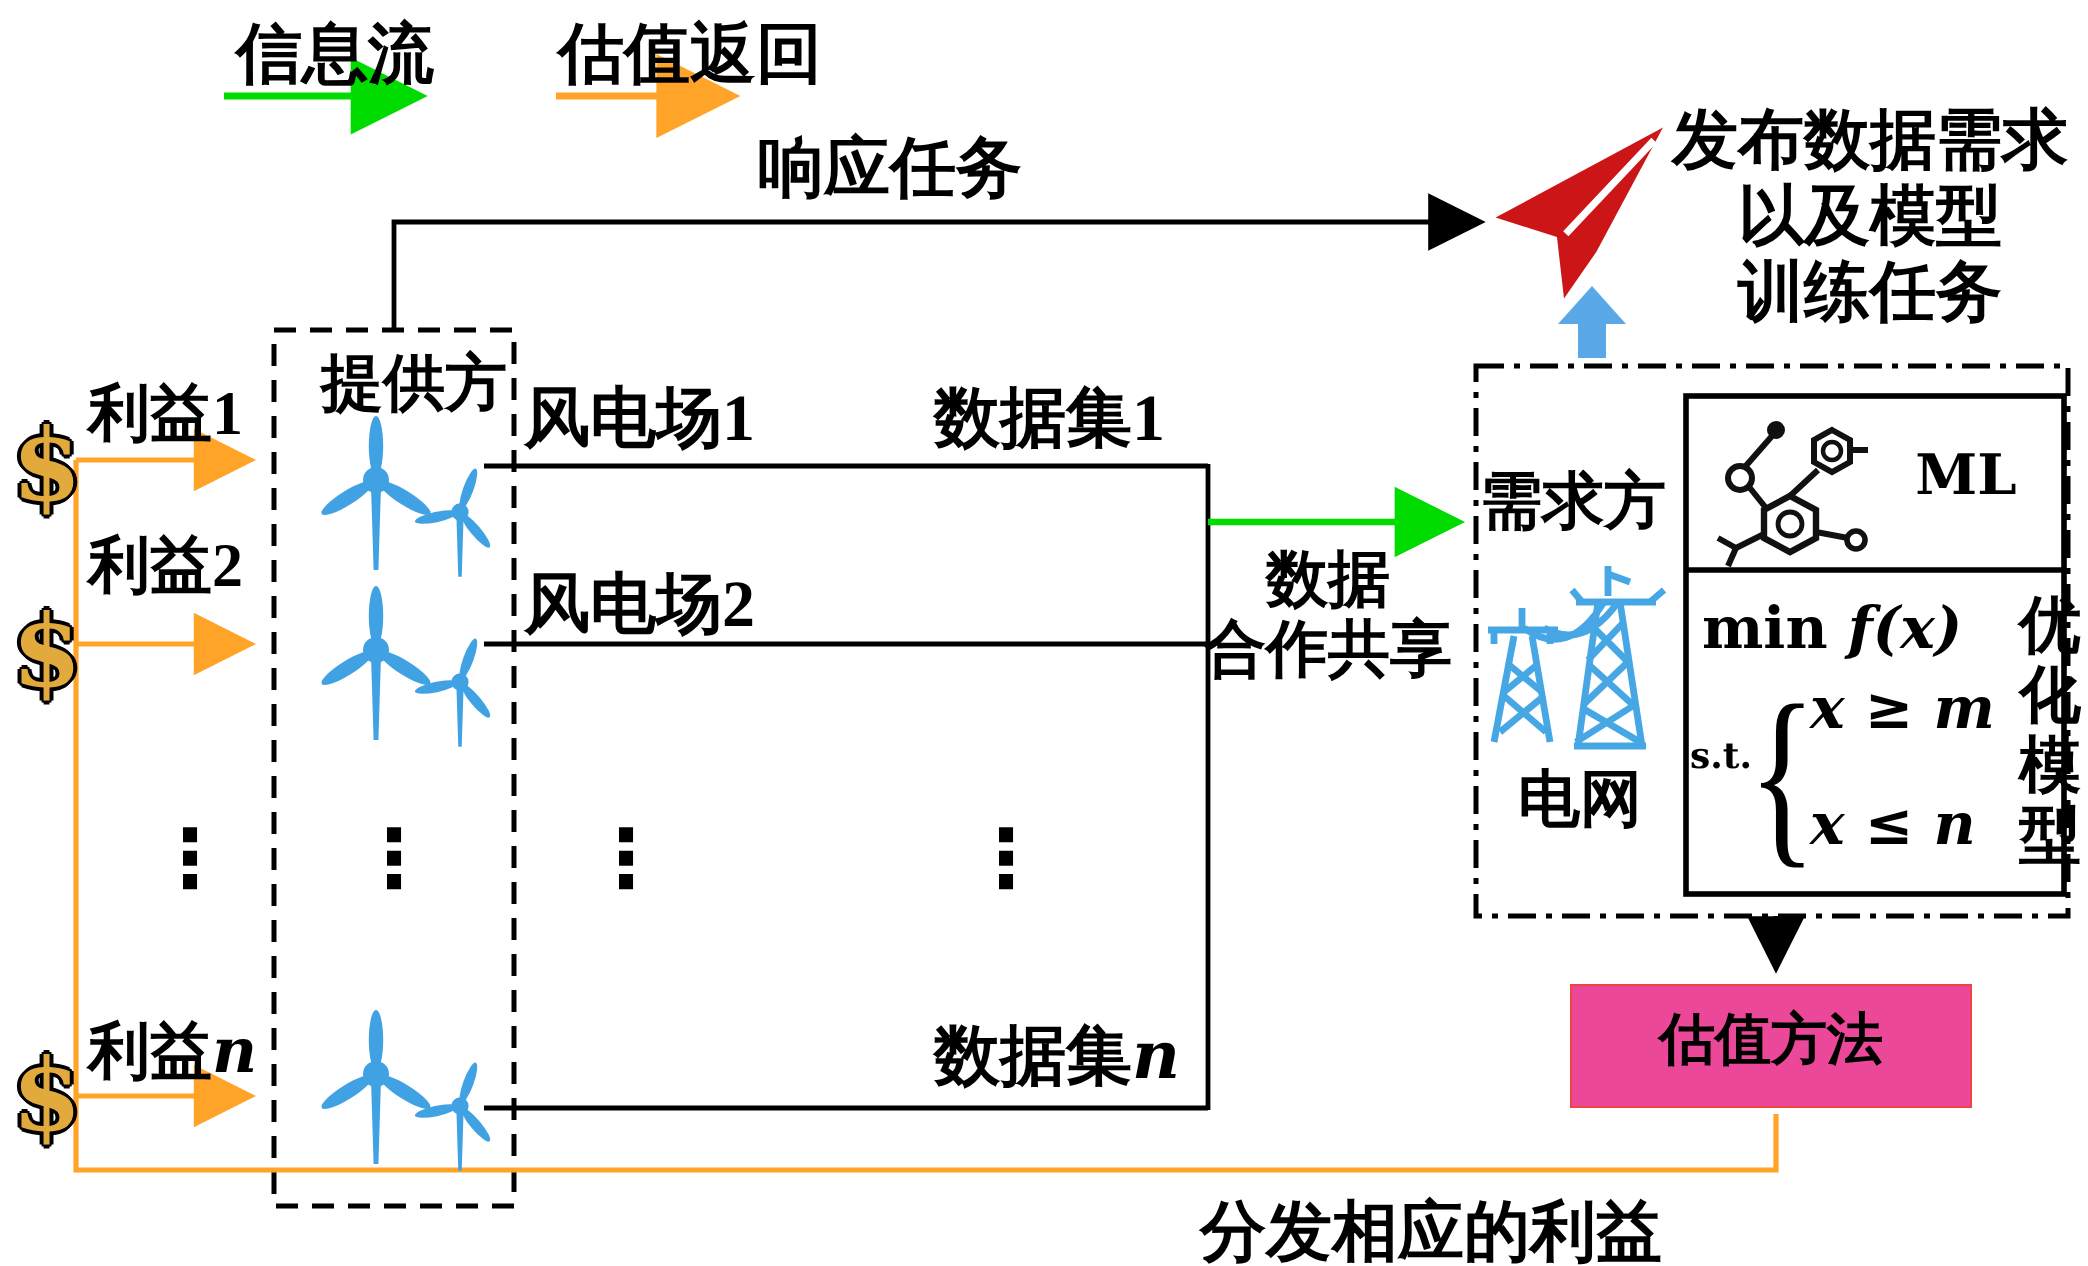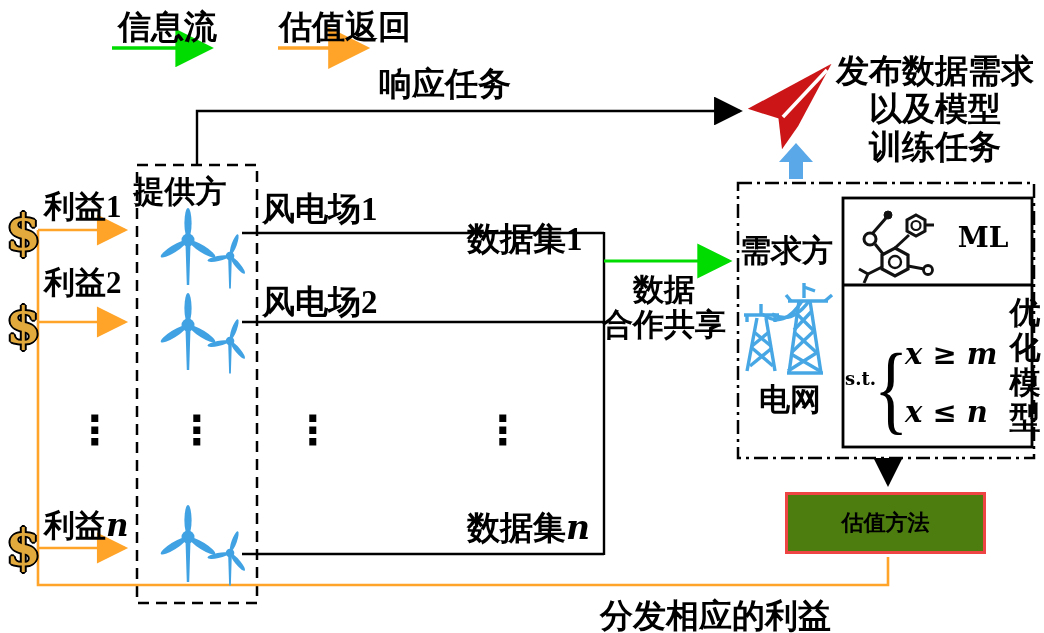--- a/index.html
+++ b/index.html
@@ -8,22 +8,22 @@
   .abs{position:absolute;white-space:nowrap;}
   .lbl{font-size:31px;font-weight:700;}
   .lbl-lg{font-size:33px;font-weight:700;}
   .vi{font-style:italic;font-family:"DejaVu Serif",serif;font-weight:700;}
   .center{text-align:center;}
   svg{position:absolute;left:0;top:0;}
   .dots{font-size:40px;font-weight:700;line-height:34px;font-family:"DejaVu Sans",sans-serif;}
   .dollar{font-family:"DejaVu Serif",serif;font-weight:700;font-size:50px;color:#E2A93D;
           text-shadow:2px 0 #000,-2px 0 #000,0 2px #000,0 -2px #000,1px 1px #000,-1px -1px #000,1px -1px #000,-1px 1px #000;}
   .formula{font-family:"DejaVu Serif","Liberation Serif",serif;font-weight:700;font-size:29px;}
-  .pinkbox{box-sizing:border-box;background:#4d7c0f;border:3px solid #ef4444;
-           width:201px;height:62px;line-height:56px;text-align:center;font-size:22px;font-weight:700;}
+  .pinkbox{box-sizing:border-box;background:#ec4899;border:1px solid #ef4444;
+           width:201px;height:62px;line-height:56px;text-align:center;font-size:28px;font-weight:700;}
   .vertchars{width:36px;word-break:break-all;line-height:35px;font-size:31px;font-weight:700;white-space:normal;text-align:center;margin-left:17px;}
   .brace{font-size:84px;font-weight:400;transform:scale(0.85,1.18);transform-origin:left top;line-height:96px;}
 </style>
 </head>
 <body>
 
 <div class="canvas">
 
   <svg width="1044" height="633" viewBox="0 0 1044 633">
     <defs>
@@ -146,49 +146,50 @@
   <div class="abs lbl-lg" style="left:252px;top:5px;margin-left:27px;">估值返回</div>
 
   <div class="abs lbl-lg center" style="left:355px;top:62px;width:180px;">响应任务</div>
 
   <div class="abs lbl-lg center" style="left:828px;top:52px;width:214px;line-height:38px;">
     <div>发布数据需求</div>
     <div>以及模型</div>
     <div>训练任务</div>
   </div>
 
-  <div class="abs lbl center" style="left:120px;top:171px;width:120px;">提供方</div>
+  <div class="abs lbl center" style="left:147px;top:171px;width:120px;">提供方</div>
 
   <div class="abs dollar" style="left:6px;top:203px;">$</div>
   <div class="abs dollar" style="left:6px;top:296px;">$</div>
   <div class="abs dollar" style="left:6px;top:518px;">$</div>
 
   <div class="abs lbl" style="left:44px;top:186px;"><span>利益</span><span>1</span></div>
   <div class="abs lbl" style="left:44px;top:262px;"><span>利益</span><span>2</span></div>
   <div class="abs lbl" style="left:44px;top:505px;"><span>利益</span><span class="vi">n</span></div>
 
   <div class="abs lbl-lg" style="left:262px;top:187px;"><span>风电场</span><span>1</span></div>
-  <div class="abs lbl-lg" style="left:467px;top:187px;margin-top:30px;"><span>数据集</span><span>1</span></div>
+  <div class="abs lbl-lg" style="left:467px;top:187px;"><span>数据集</span><span>1</span></div>
   <div class="abs lbl-lg" style="left:262px;top:280px;text-align:right;"><span>风电场</span><span>2</span></div>
   <div class="abs lbl-lg" style="left:467px;top:506px;text-align:right;"><span>数据集</span><span class="vi">n</span></div>
 
   <div class="abs dots" style="left:75px;top:413px;">⋮</div>
   <div class="abs dots" style="left:177px;top:413px;">⋮</div>
   <div class="abs dots" style="left:293px;top:413px;">⋮</div>
   <div class="abs dots" style="left:483px;top:413px;">⋮</div>
 
   <div class="abs lbl center" style="left:586px;top:272px;width:156px;line-height:35px;">
     <div>数据</div>
     <div>合作共享</div>
   </div>
 
   <div class="abs lbl" style="left:740px;top:230px;">需求方</div>
   <div class="abs lbl center" style="left:738px;top:379px;width:104px;">电网</div>
   <div class="abs" style="left:948px;top:221px;width:70px;text-align:center;font-size:28px;font-weight:700;font-family:'DejaVu Serif',serif;">ML</div>
 
+  <div class="abs formula" style="left:851px;top:297px;"><span>min </span><i>f(x)</i></div>
   <div class="abs formula" style="left:845px;top:368px;font-size:18px;">s.t.</div>
   <div class="abs brace" style="left:874px;top:332px;">{</div>
   <div class="abs formula" style="left:905px;top:337px;"><i>x</i><span> ≥ </span><i>m</i></div>
   <div class="abs formula" style="left:905px;top:395px;"><i>x</i><span> ≤ </span><i>n</i></div>
   <div class="abs vertchars" style="left:990px;top:295px;">优化模型</div>
 
   <div class="abs pinkbox" style="left:785px;top:492px;">估值方法</div>
 
   <div class="abs lbl-lg" style="left:600px;top:594px;">分发相应的利益</div>
 

